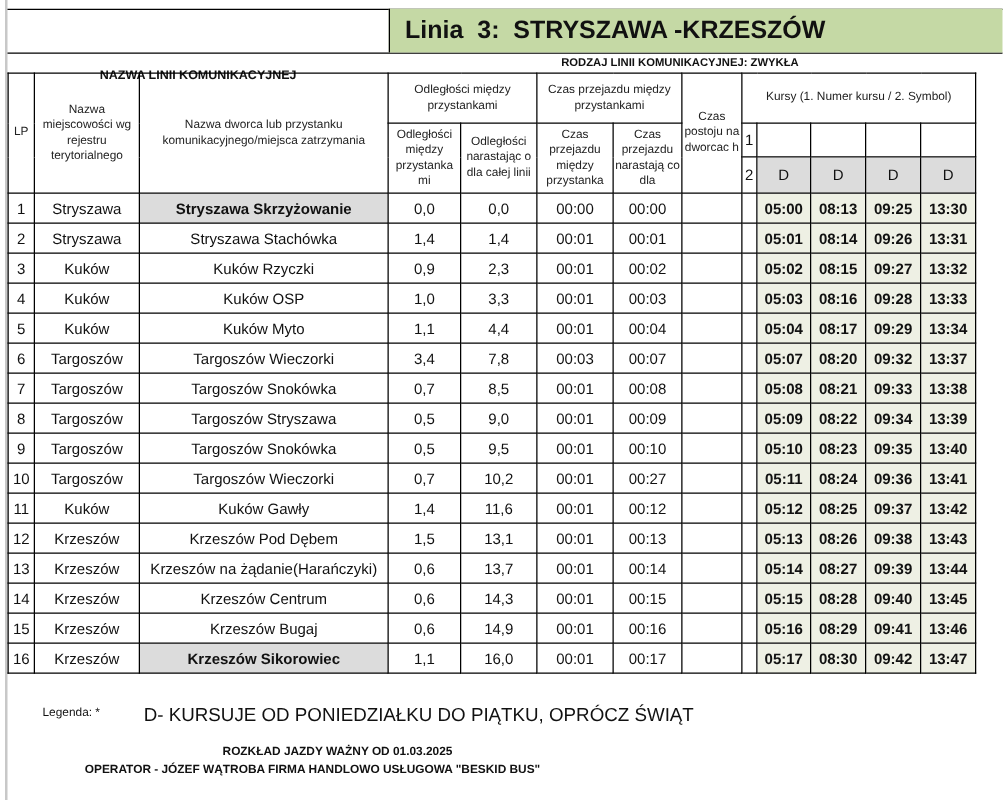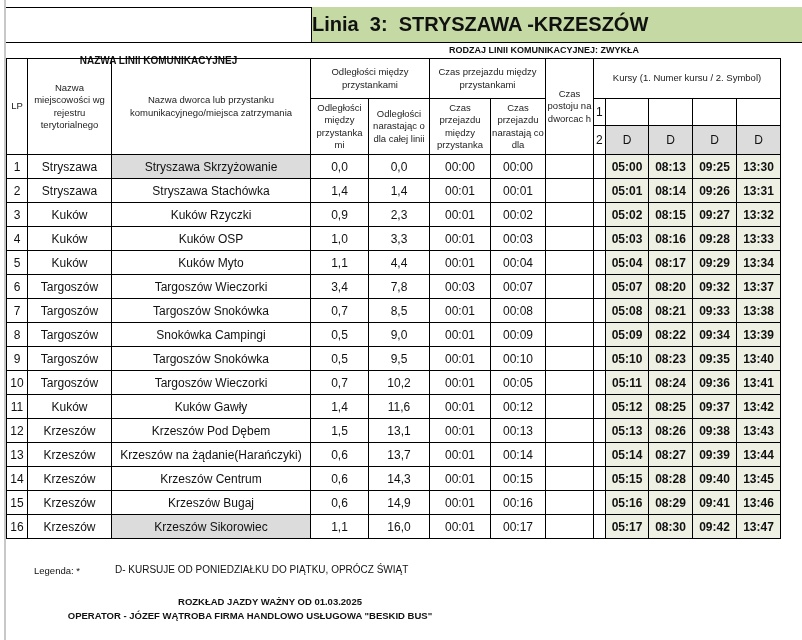--- a/index.html
+++ b/index.html
@@ -4,32 +4,32 @@
 <style>
   html, body { margin:0; padding:0; }
   body { width:802px; height:640px; background:#ffffff; position:relative; overflow:hidden;
          font-family:"Liberation Sans", sans-serif; color:#111; }
   .leftbar { position:absolute; left:4px; top:0; width:2px; height:640px; background:#c8c8c8; }
   .abs { position:absolute; box-sizing:border-box; }
   .hline { position:absolute; height:1px; background:#000; }
   .title-left { left:6px; top:7px; width:305px; height:35px; display:flex; align-items:center; justify-content:center;
                 font-weight:bold; font-size:10px;margin-top:36px; }
   .title-right { left:311px; top:7px; width:491px; height:35px; background:#c5d9a5; border-left:1px solid #000;
-                 font-weight:bold; font-size:20px; display:flex; align-items:center; padding-left:0; white-space:pre; }
+                 font-weight:bold; font-size:20px; display:flex; align-items:center; padding-left:12px; white-space:pre; }
   .subtype { left:300px; top:43px; width:488px; height:18px; text-align:center; font-weight:bold; font-size:9px; line-height:14px; }
   table.tt { position:absolute; left:6px; top:58px; border-collapse:collapse; table-layout:fixed; }
   table.tt td { border:1px solid #000; padding:0; text-align:center; vertical-align:middle; font-size:12px; overflow:hidden; }
   table.tt td.hdr { font-size:9.5px; line-height:12.5px; color:#222; }
   td.num { font-size:12px; }
-  td.stop-bold { background:#dcdcdc; font-weight:normal; }
+  td.stop-bold { background:#dcdcdc; font-weight:bold; }
   td.time { background:#eef0e4; font-weight:bold; font-size:12px; }
   td.sym { background:#dcdcdc; font-size:10px; }
   td.idx { font-size:10px; text-align:left !important; padding-left:2px !important; }
   .legend-label { left:8px; top:565px; font-size:9.5px;padding-left:26px; }
-  .legend-text { left:115px; top:564px; font-size:10px; }
+  .legend-text { left:115px; top:564px; font-size:15px; }
   .valid { left:0; top:596px; width:500px; text-align:center; font-weight:bold; font-size:9.5px; padding-left:40px; }
   .operator { left:0; top:610px; width:500px; text-align:center; font-weight:bold; font-size:9.5px; }
 </style>
 </head>
 <body>
 
 <div class="leftbar"></div>
 
 <div class="hline" style="left:6px; top:7px; width:796px;"></div>
 <div class="hline" style="left:6px; top:42px; width:796px;"></div>
@@ -185,21 +185,21 @@
         <td></td>
         <td></td>
         <td class="time">05:08</td>
         <td class="time">08:21</td>
         <td class="time">09:33</td>
         <td class="time">13:38</td>
       </tr>
       <tr style="height: 24px;">
         <td class="num">8</td>
         <td>Targoszów</td>
-        <td>Snokówka Campingi</td>
+        <td>Targoszów Stryszawa</td>
         <td class="num">0,5</td>
         <td class="num">9,0</td>
         <td class="num">00:01</td>
         <td class="num">00:09</td>
         <td></td>
         <td></td>
         <td class="time">05:09</td>
         <td class="time">08:22</td>
         <td class="time">09:34</td>
         <td class="time">13:39</td>
@@ -219,21 +219,21 @@
         <td class="time">09:35</td>
         <td class="time">13:40</td>
       </tr>
       <tr style="height: 24px;">
         <td class="num">10</td>
         <td>Targoszów</td>
         <td>Targoszów Wieczorki</td>
         <td class="num">0,7</td>
         <td class="num">10,2</td>
         <td class="num">00:01</td>
-        <td class="num">00:05</td>
+        <td class="num">00:27</td>
         <td></td>
         <td></td>
         <td class="time">05:11</td>
         <td class="time">08:24</td>
         <td class="time">09:36</td>
         <td class="time">13:41</td>
       </tr>
       <tr style="height: 24px;">
         <td class="num">11</td>
         <td>Kuków</td>

